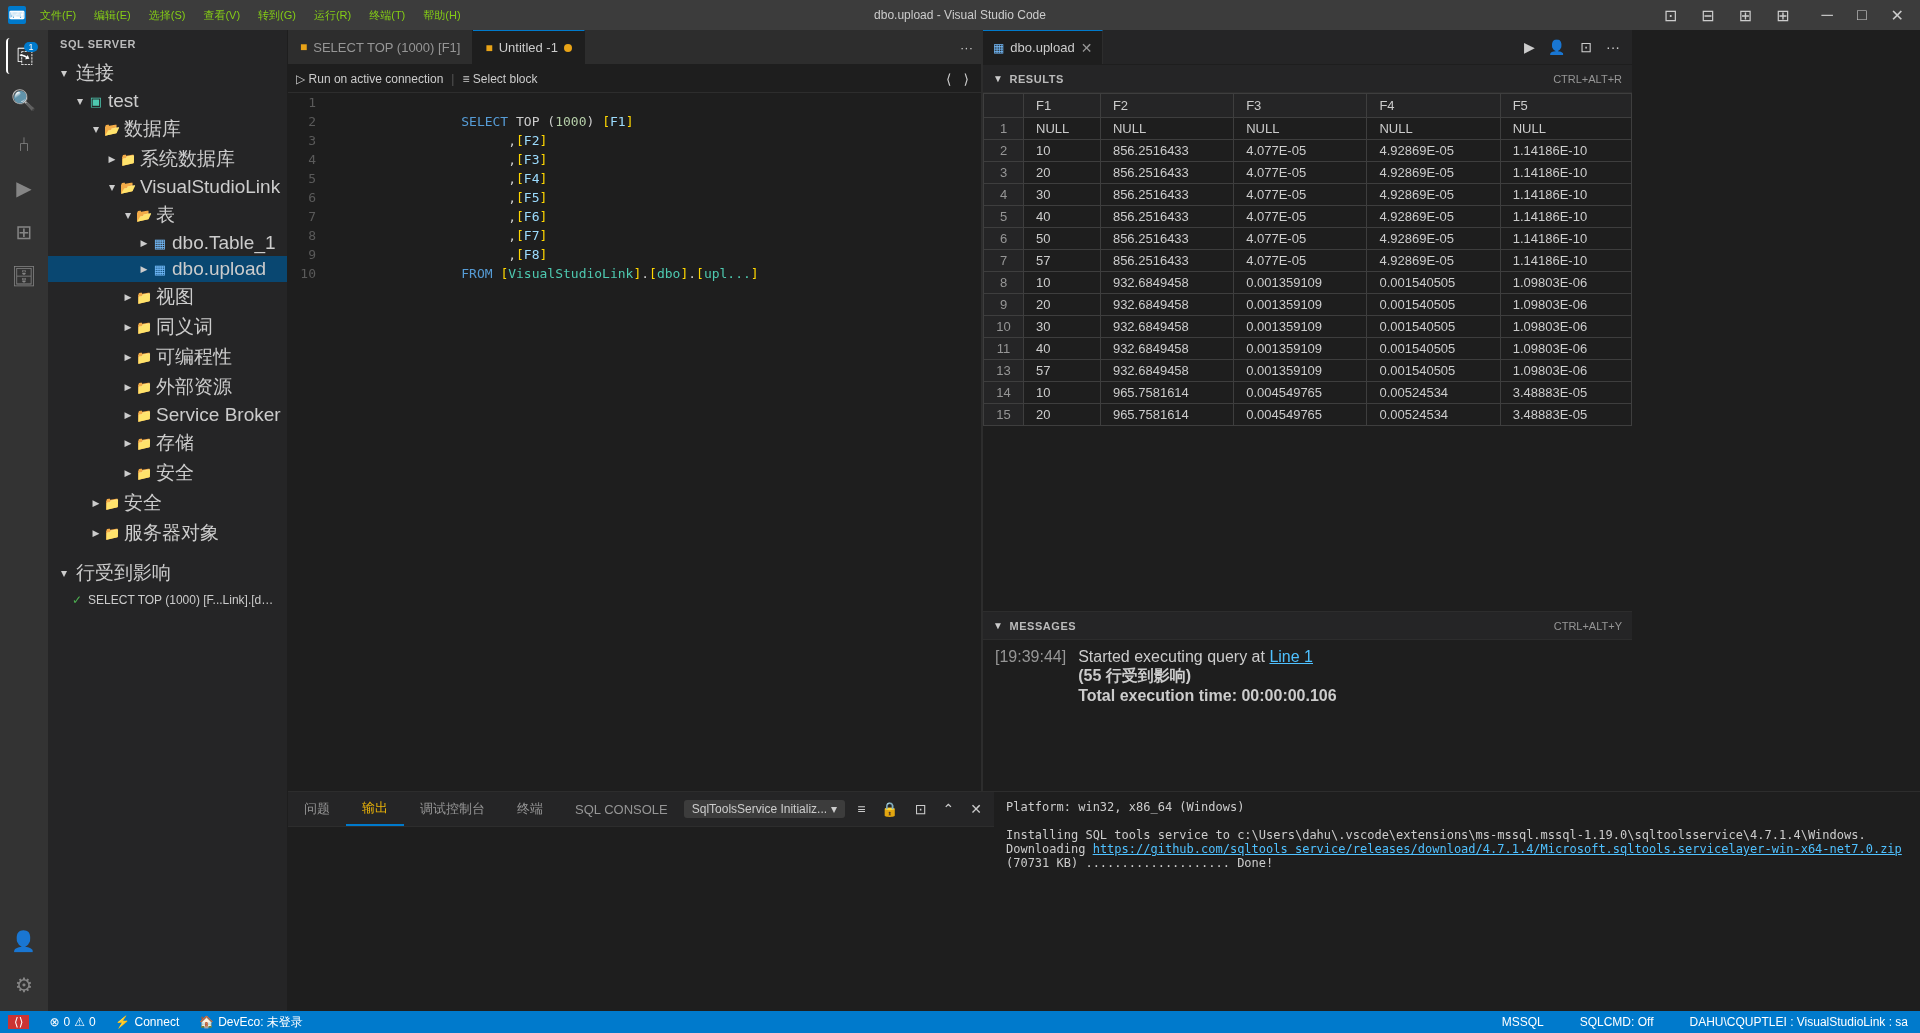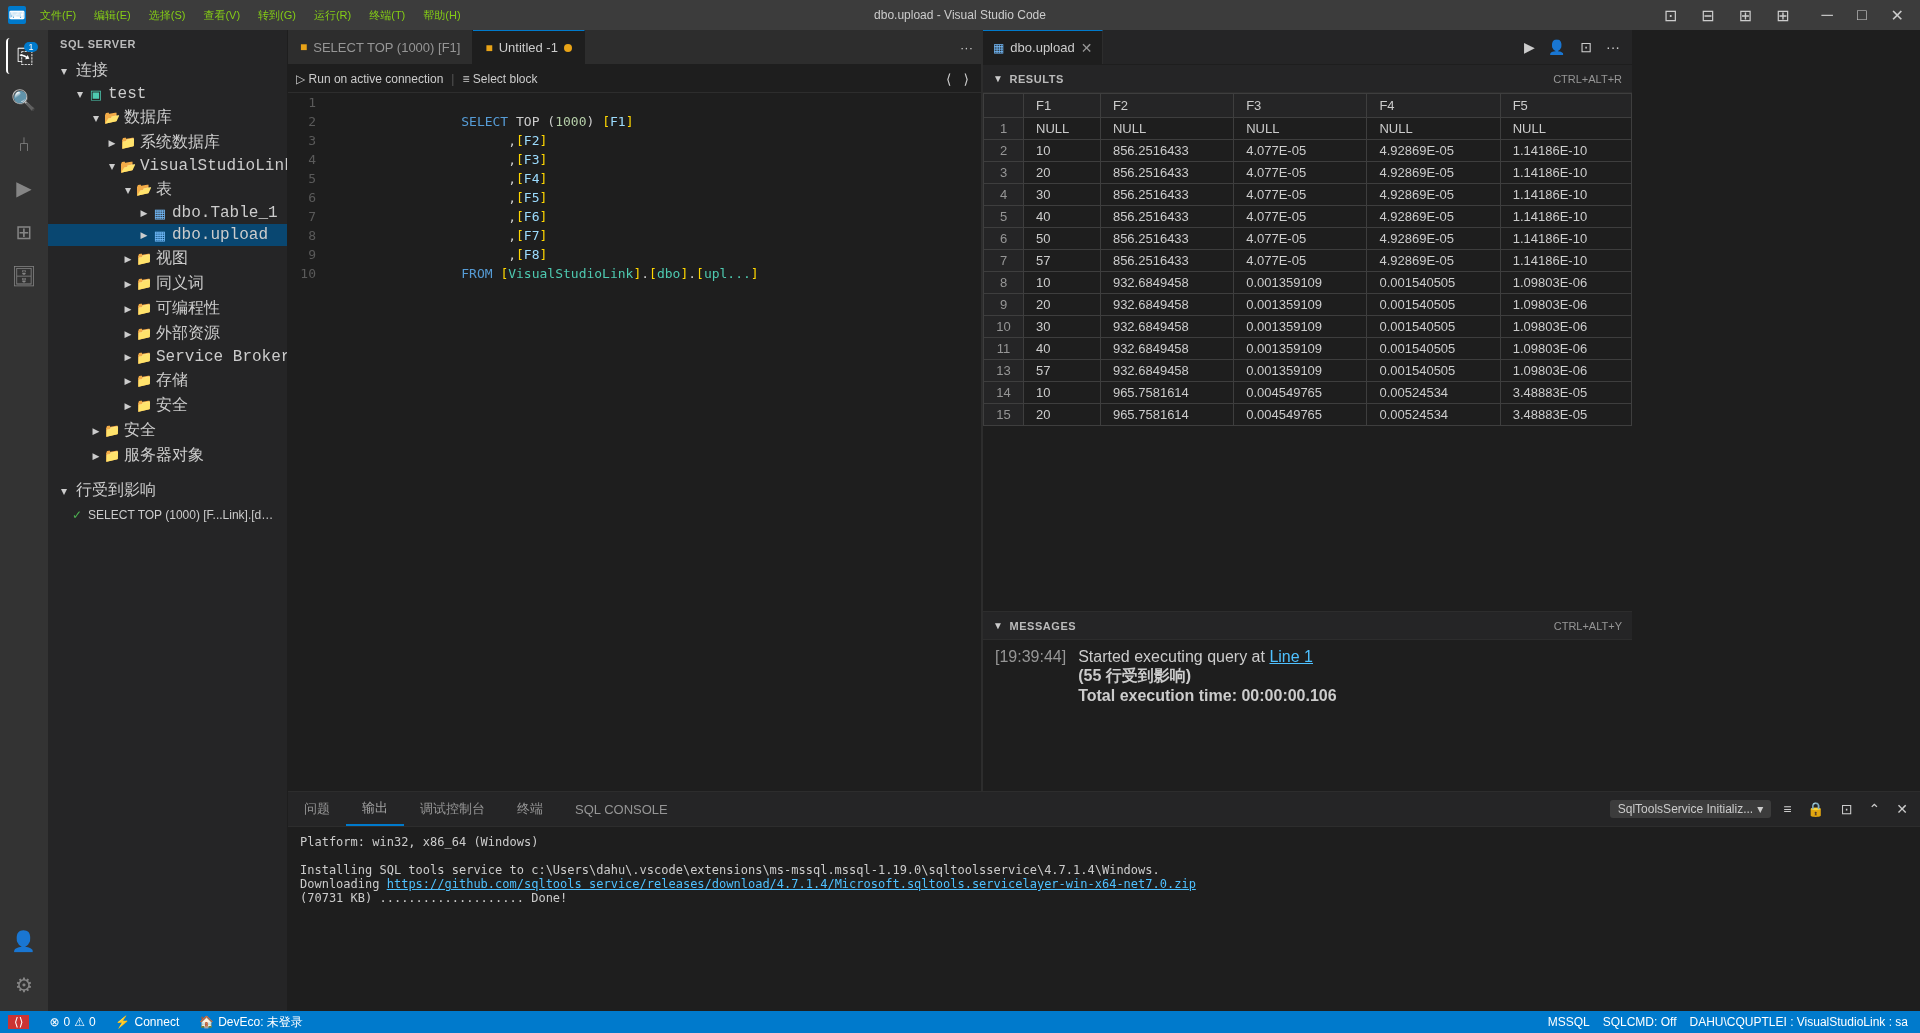--- a/index.html
+++ b/index.html
@@ -161,23 +161,22 @@
       width: 16px;
       height: 16px;
       display: flex;
       align-items: center;
       justify-content: center;
       font-size: 13px;
       flex-shrink: 0;
     }
     .tree-label {
       margin-left: 4px;
-      font-size: 16px;
-      color: #cccccc;
-      font-family: Liberation Mono, monospace;
+      font-size: 19px;
+      color: #cccccc;
     }
     .folder-icon { color: #dcb67a; }
     .folder-open-icon { color: #dcb67a; }
     .db-icon { color: #4ec9b0; }
     .table-icon { color: #75beff; }
 
     
     .indent-1 { padding-left: 8px; }
     .indent-2 { padding-left: 24px; }
     .indent-3 { padding-left: 40px; }
@@ -427,40 +426,39 @@
     .msg-ts { color: #969696; white-space: nowrap; }
     .msg-text { color: #cccccc; font-weight: bold; }
     .msg-link { color: #4fc1ff; text-decoration: underline; cursor: pointer; }
 
     
     .bottom-panel {
       height: 220px;
       background: #1e1e1e;
       border-top: 1px solid #2d2d2d;
       display: flex;
-      flex-direction: column;
       grid-column: 1/-1;
     }
     .panel-tabs {
       height: 35px;
       background: #252526;
       display: flex;
       align-items: stretch;
       border-bottom: 1px solid #2d2d2d;
     }
     .panel-tab {
       padding: 0 16px;
       display: flex;
       align-items: center;
       cursor: pointer;
       font-size: 13px;
       color: #969696;
     }
     .panel-tab.active {
-      color: #a3a3a3;
+      color: #eab308;
       border-bottom: 2px solid #007acc;
     }
     .panel-tab-right {
       margin-left: auto;
       display: flex;
       align-items: center;
       gap: 8px;
       padding-right: 8px;
     }
     .panel-content {
@@ -479,21 +477,21 @@
       height: 22px;
       background: #007acc;
       display: flex;
       align-items: center;
       justify-content: space-between;
       padding: 0 8px;
       font-size: 12px;
       color: #ffffff;
     }
     .status-left { display: flex; align-items: center; gap: 12px; }
-    .status-right { display: flex; align-items: center; gap: 5px; }
+    .status-right { display: flex; align-items: center; gap: 28px; }
     .status-item { 
       display: flex; 
       align-items: center; 
       gap: 4px; 
       cursor: pointer;
       padding: 0 4px;
     }
     .status-error { background: #cc3333; padding: 0 6px; margin-right: 4px; }
 
     

